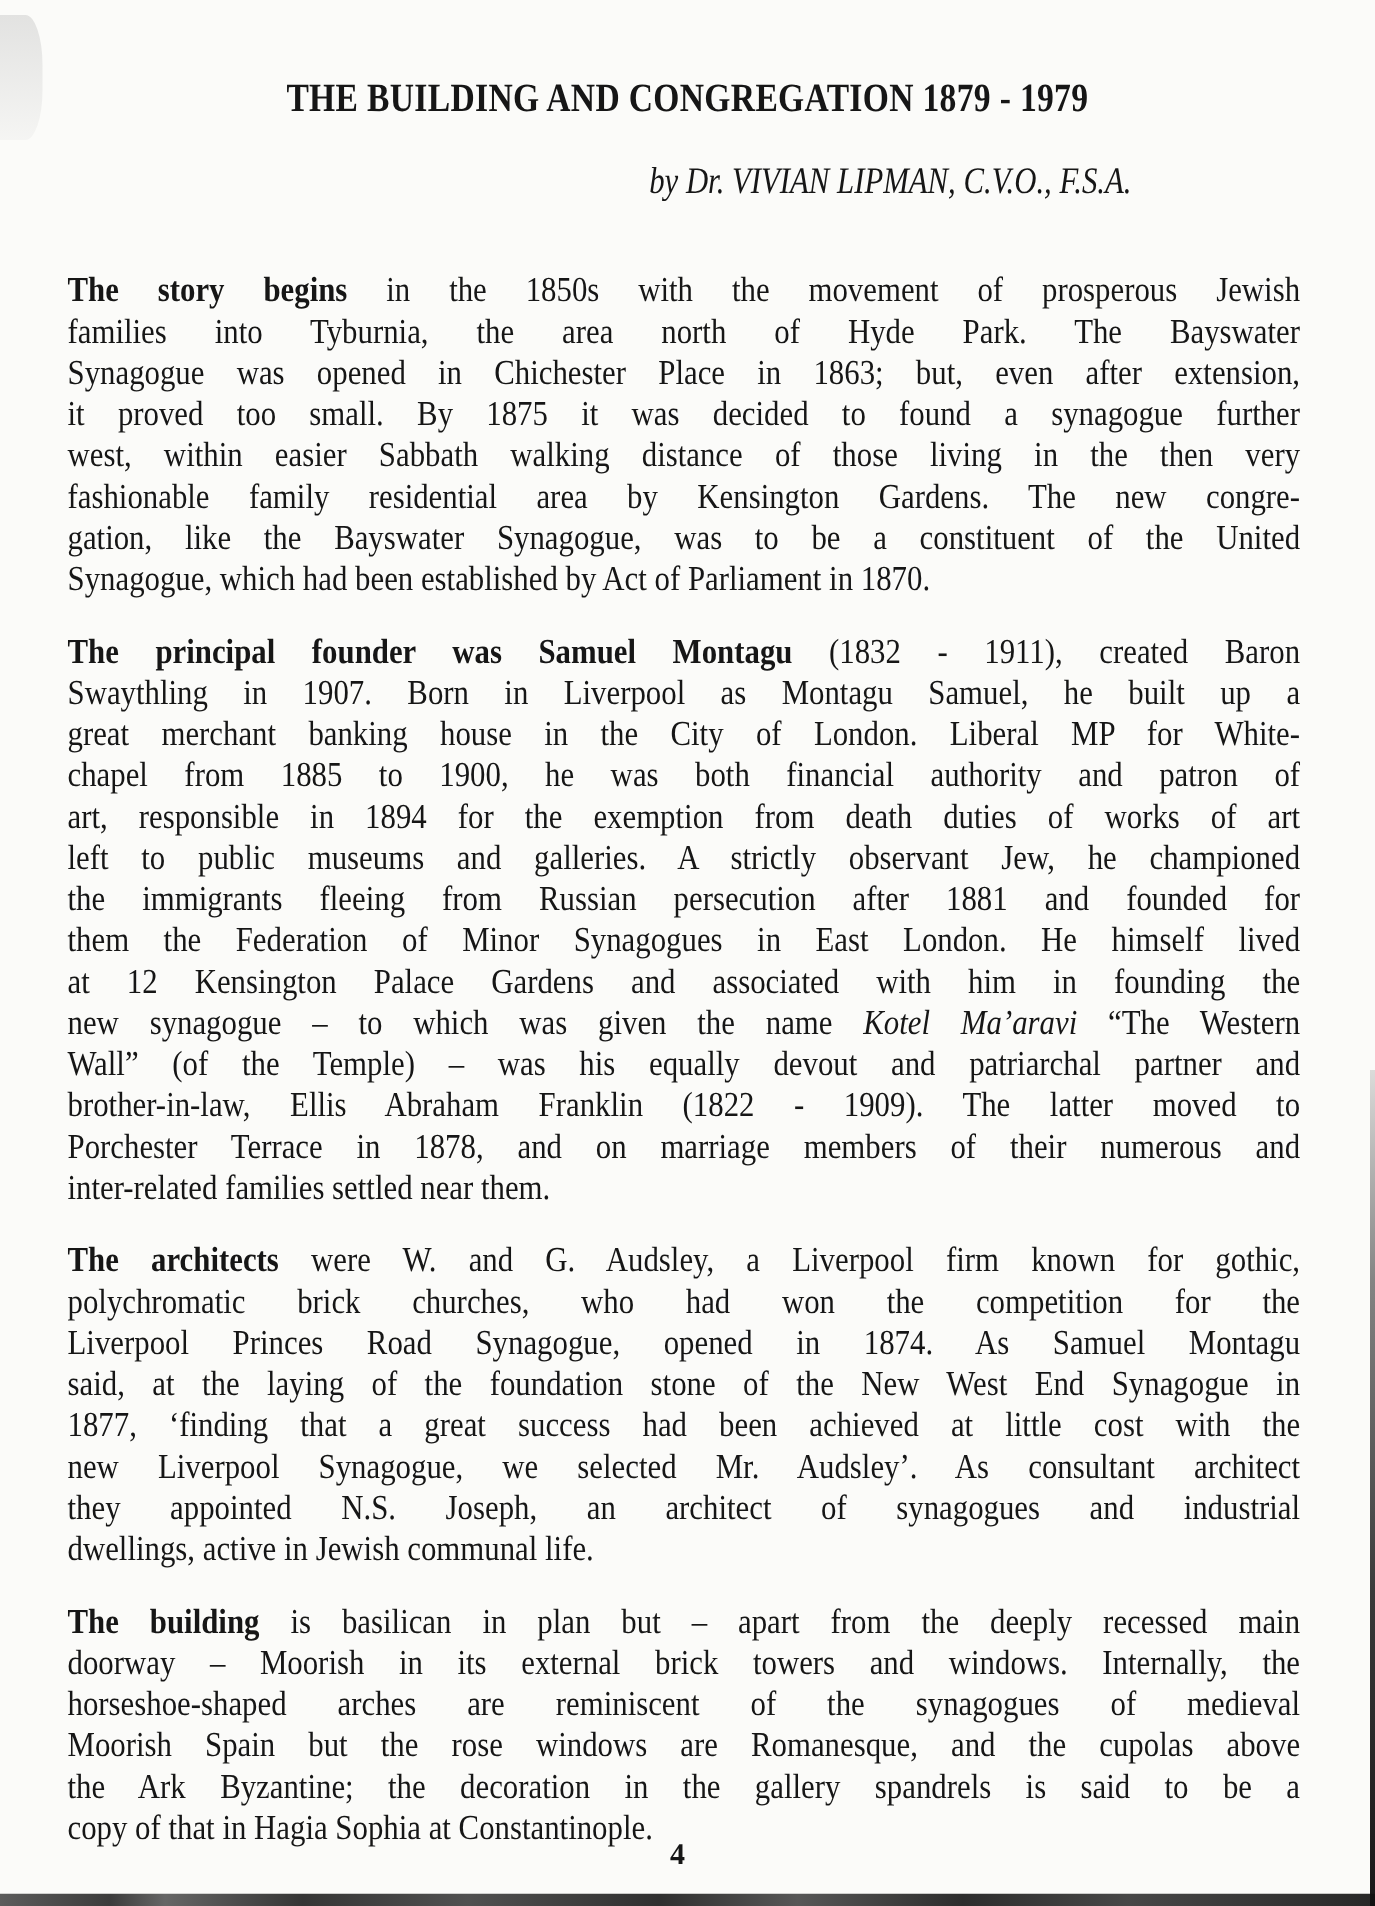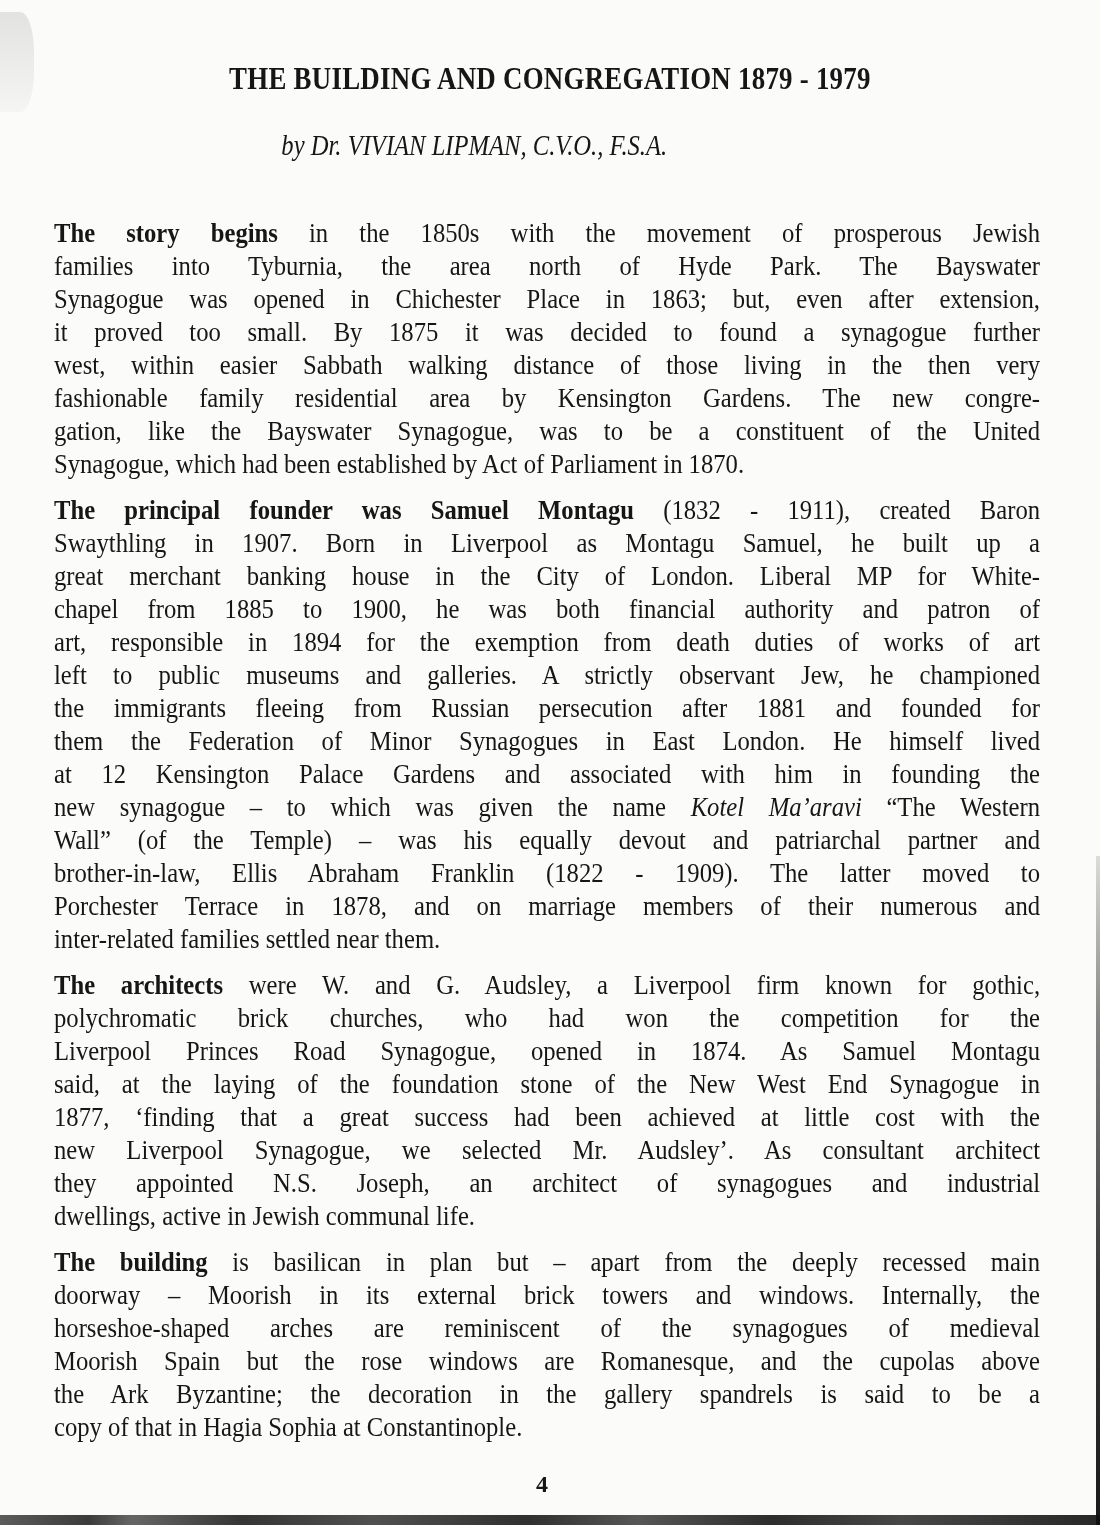--- a/index.html
+++ b/index.html
@@ -21,36 +21,36 @@
     display: inline-block;
     font-weight: bold;
     font-size: 32px;
     letter-spacing: 0.3px;
     transform: scaleX(0.84);
     transform-origin: 50% 50%;
     white-space: nowrap;
   }
   .byline-wrap {
     position: absolute; top: 128px; left: 0; width: 948px;
-    text-align: center;
+    text-align: right;
   }
   .byline {
     display: inline-block;
     font-style: italic;
     font-size: 30px;
     transform: scaleX(0.82);
     transform-origin: 50% 50%;
     white-space: nowrap;
   }
 
   .body-text {
     position: absolute; top: 216px; left: 54px;
     width: 986px;
   }
-  .para + .para { margin-top: 13px; }
+  .para + .para { margin-top: 25px; }
   .line {
     width: 1120px;                 
     transform: scaleX(0.8804);     
     transform-origin: 0 50%;
     font-size: 28px;
     line-height: 33px;
     text-align: justify;
     text-align-last: justify;
     white-space: normal;
   }

